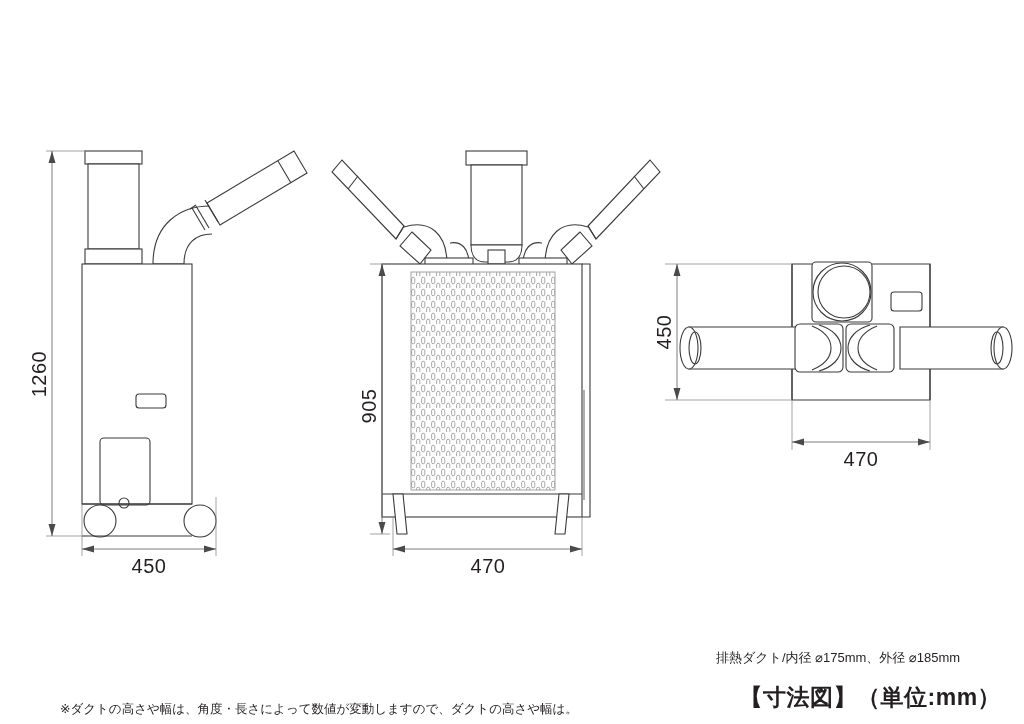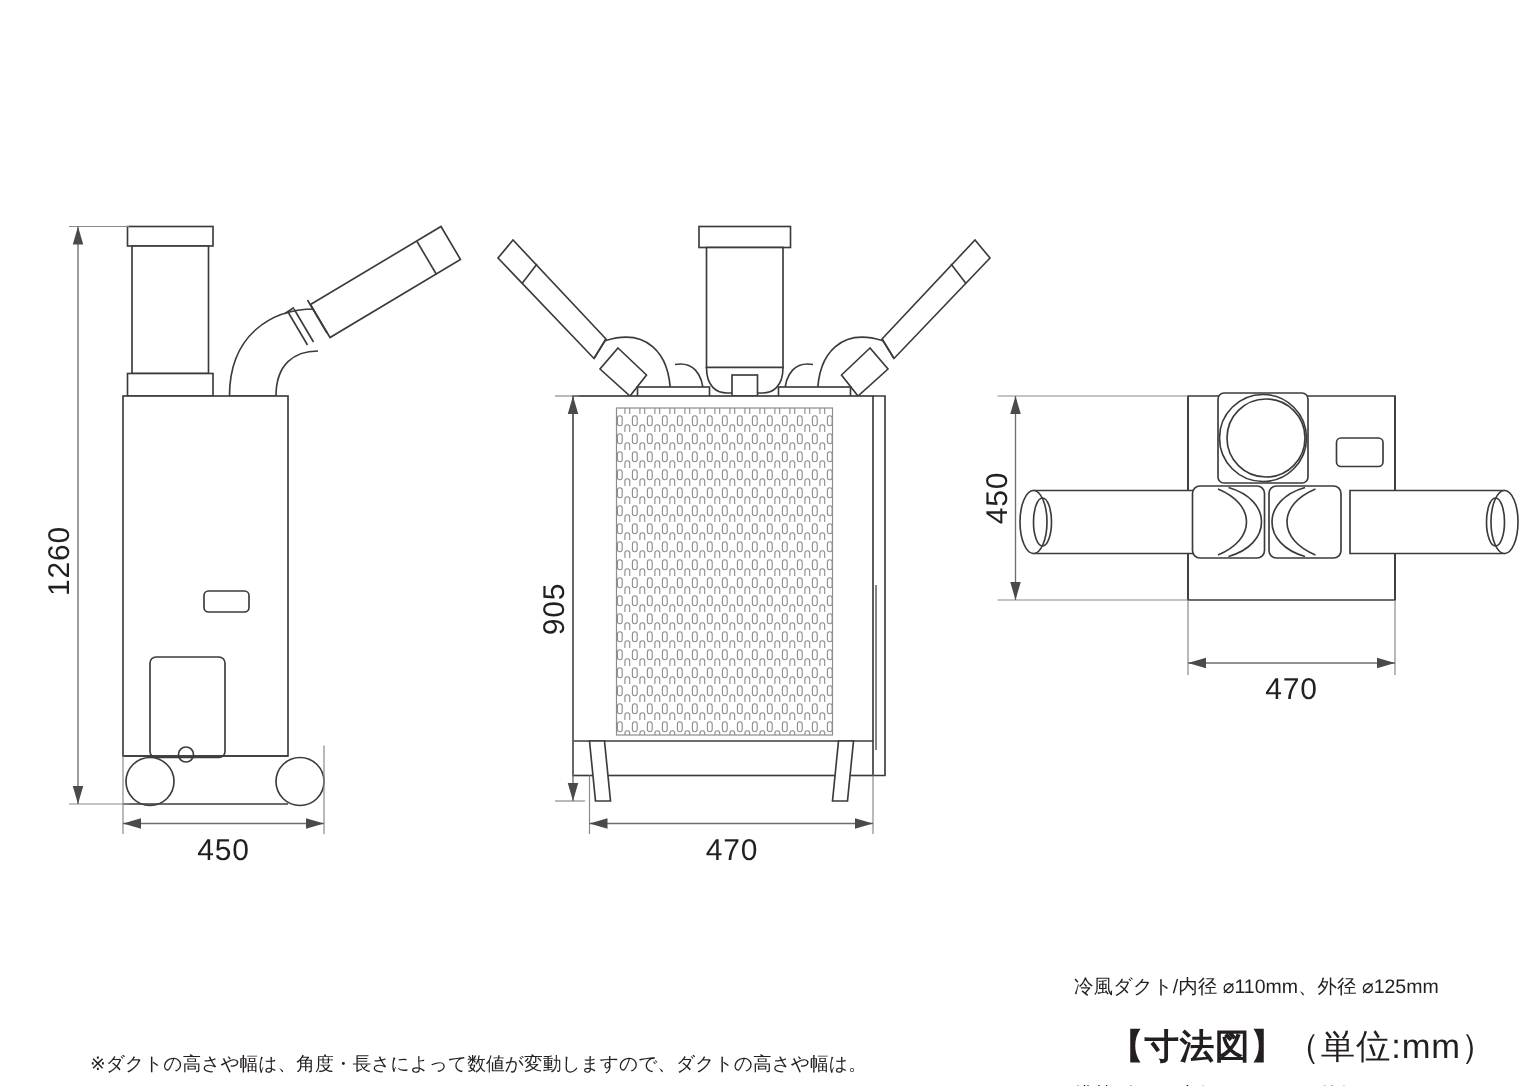--- a/index.html
+++ b/index.html
@@ -65,21 +65,21 @@
     position: absolute;
     left: 712px;
     top: 655px;
     font-family: "Liberation Sans", "DejaVu Sans", sans-serif;
     font-size: 23px;
     font-weight: bold;
     color: #231f20;
     white-space: pre;
     letter-spacing: 0.5px;
   }
-  #title-block .unit-part { font-weight: normal; }
+  #title-block .unit-part { font-weight: bold; }
 </style>
 </head>
 <body>
 
 <div id="drawing-root">
 
   <svg id="blueprint" viewBox="0 0 1024 724" xmlns="http://www.w3.org/2000/svg">
 
     <defs>
 
@@ -277,21 +277,20 @@
         <line class="ext" x1="930" y1="400" x2="930" y2="450"></line>
         <line class="dim" x1="792" y1="442" x2="930" y2="442"></line>
         <polygon class="arrowhd" points="792,442 804,438.5 804,445.5"></polygon>
         <polygon class="arrowhd" points="930,442 918,438.5 918,445.5"></polygon>
         <text class="dimtext" x="861" y="466" text-anchor="middle">470</text>
       </g>
     </g>
   </svg>
 
   <div id="spec-block">
-    <div>冷風ダクト/内径 ⌀110mm、外径 ⌀125mm</div>
     <div>排熱ダクト/内径 ⌀175mm、外径 ⌀185mm</div>
   </div>
 
   <div id="title-block">
     <span>【寸法図】</span><span class="unit-part">（単位:mm）</span>
   </div>
 
   <div id="note-block" class="notetext">
     <div class="note-line-1">※ダクトの高さや幅は、角度・長さによって数値が変動しますので、ダクトの高さや幅は。</div>
     

